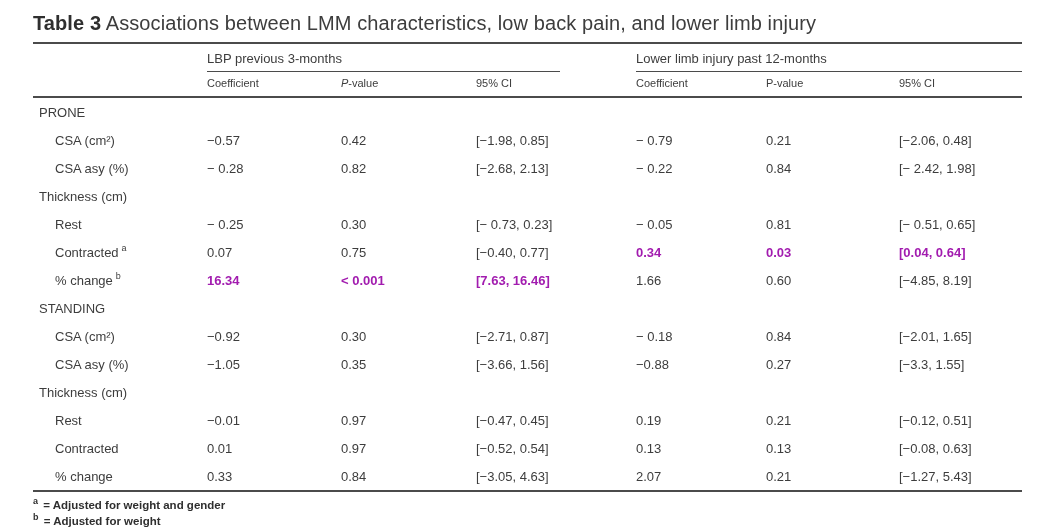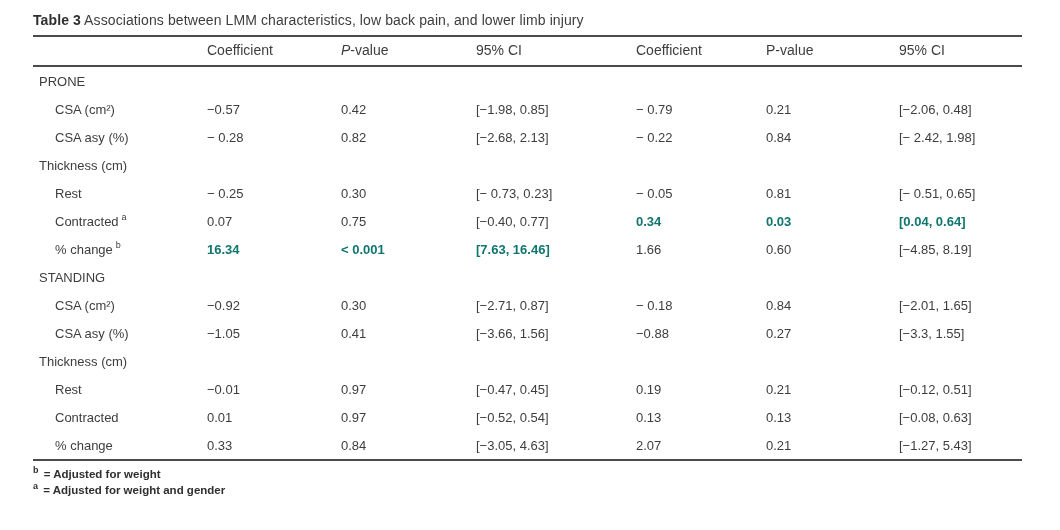--- a/index.html
+++ b/index.html
@@ -3,40 +3,40 @@
 <meta charset="utf-8">
 <style>
   html,body{margin:0;padding:0;background:#ffffff;}
   .page{
     width:1060px;height:530px;box-sizing:border-box;
     background:#ffffff;position:relative;
     padding:10px 38px 0 33px;
     font-family:"Liberation Sans","DejaVu Sans",sans-serif;
     color:#3d3d3d;
   }
-  .caption{font-size:14px;margin:2px 0 7px 0;letter-spacing:.1px;}
+  .caption{font-size:20px;margin:2px 0 7px 0;letter-spacing:.1px;}
   .caption .b{font-weight:700;color:#2f2f2f;}
   table.tbl{
     width:989px;border-collapse:collapse;table-layout:fixed;
     font-size:13px;color:#3d3d3d;
     border-top:2px solid #4b4b4b;
   }
   .tbl th,.tbl td{font-weight:400;text-align:left;vertical-align:middle;padding:0;}
   
   .tbl tr.grp th{padding-top:7px;font-size:13px;}
   .tbl .grp-inner{border-bottom:1.5px solid #4b4b4b;padding:0 0 5px 0;}
   .tbl .grp-inner.short{margin-right:76px;}
   
-  .tbl tr.colhdr th{padding:5px 0 7px 0;border-bottom:2px solid #4b4b4b;font-size:14px;}
+  .tbl tr.colhdr th{padding:5px 0 7px 0;border-bottom:2px solid #4b4b4b;font-size:11px;}
   
   .tbl tbody td{height:28px;}
   .tbl td.lbl{padding-left:6px;}
   .tbl td.lbl.ind{padding-left:22px;}
   .tbl tr.last td{border-bottom:2px solid #4b4b4b;}
-  .tbl .bold{font-weight:700;color:#0f766e;}
+  .tbl .bold{font-weight:700;color:#a21caf;}
   sup.rsup{font-size:9px;vertical-align:super;line-height:0;margin-left:3px;}
   .footnotes{margin-top:5px;font-size:11.5px;font-weight:700;color:#2f2f2f;line-height:16px;}
   .footnotes sup{font-size:9px;vertical-align:super;line-height:0;margin-right:2px;}
   i{font-style:italic;}
 </style>
 </head>
 <body>
 
 <div class="page">
   <div class="caption">
@@ -47,20 +47,29 @@
     <colgroup>
       <col style="width:174px">
         <col style="width:134px">
         <col style="width:135px">
         <col style="width:160px">
       <col style="width:130px">
         <col style="width:133px">
         <col style="width:123px">
     </colgroup>
     <thead>
+        <tr class="grp">
+          <th></th>
+          <th colspan="3">
+            <div class="grp-inner short">LBP previous 3-months</div>
+          </th>
+          <th colspan="3">
+            <div class="grp-inner">Lower limb injury past 12-months</div>
+          </th>
+        </tr>
         <tr class="colhdr">
           <th></th>
           <th>Coefficient</th>
           <th><i>P</i>-value</th>
           <th>95% CI</th>
           <th>Coefficient</th>
           <th>P-value</th>
           <th>95% CI</th>
         </tr>
       </thead>
@@ -124,21 +133,21 @@
           <td>−0.92</td>
           <td>0.30</td>
           <td>[−2.71, 0.87]</td>
           <td>− 0.18</td>
           <td>0.84</td>
           <td>[−2.01, 1.65]</td>
         </tr>
         <tr>
           <td class="lbl ind">CSA asy (%)</td>
           <td>−1.05</td>
-          <td>0.41</td>
+          <td>0.35</td>
           <td>[−3.66, 1.56]</td>
           <td>−0.88</td>
           <td>0.27</td>
           <td>[−3.3, 1.55]</td>
         </tr>
         <tr>
           <td class="lbl" colspan="7">Thickness (cm)</td>
         </tr>
         <tr>
           <td class="lbl ind">Rest</td>
@@ -164,16 +173,16 @@
           <td>0.84</td>
           <td>[−3.05, 4.63]</td>
           <td>2.07</td>
           <td>0.21</td>
           <td>[−1.27, 5.43]</td>
         </tr>
       </tbody>
   </table>
 
   <div class="footnotes">
+      <div><sup>a</sup> = Adjusted for weight and gender</div>
       <div><sup>b</sup> = Adjusted for weight</div>
-      <div><sup>a</sup> = Adjusted for weight and gender</div>
     </div>
 </div>
 
 </body></html>

